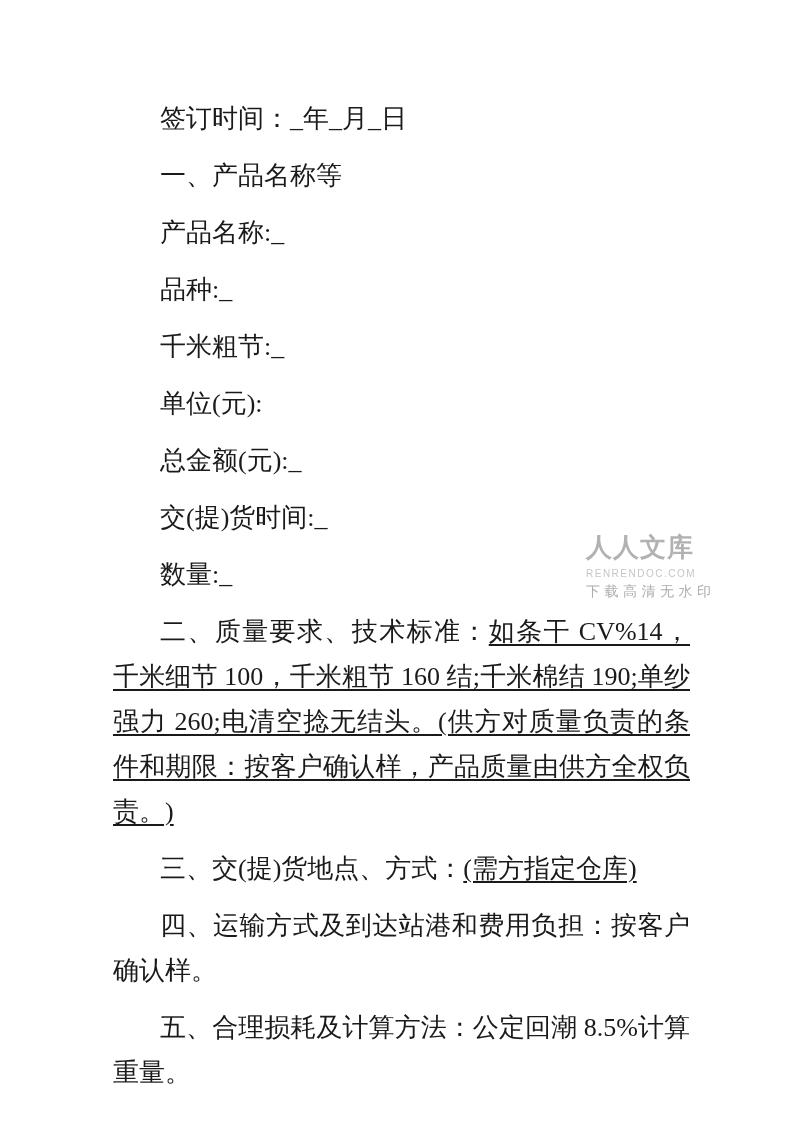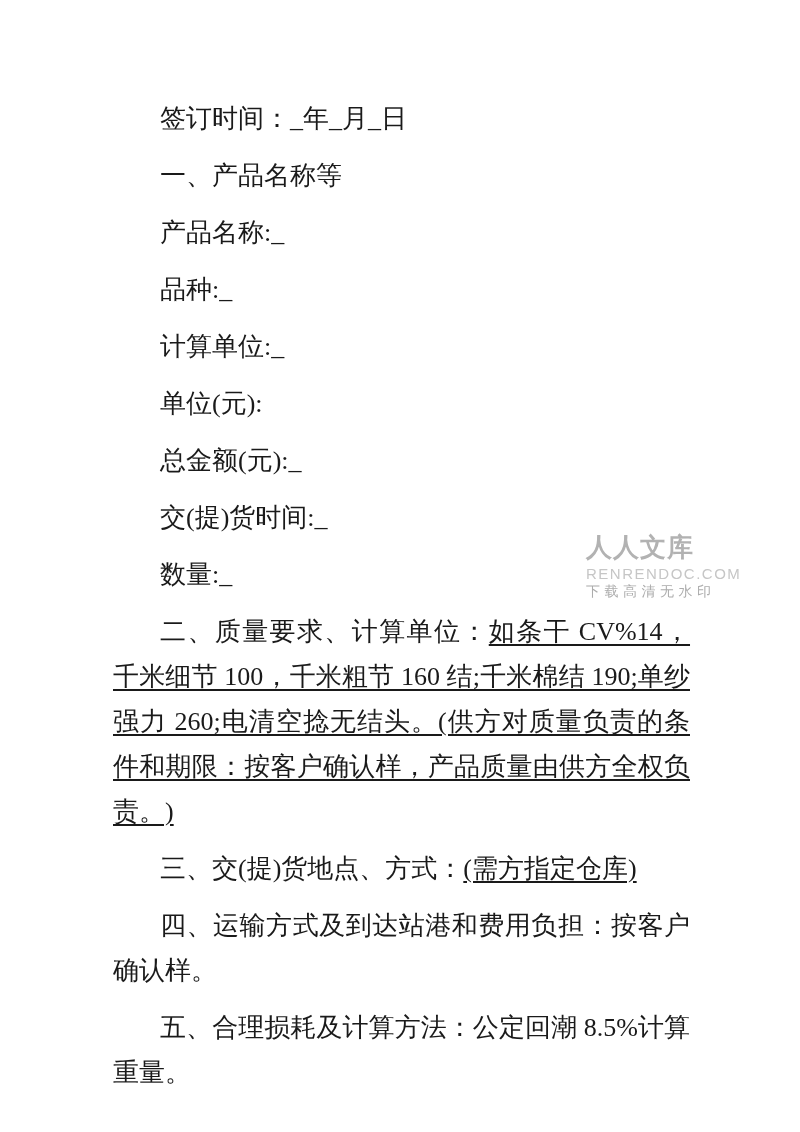--- a/index.html
+++ b/index.html
@@ -46,21 +46,21 @@
     font-family: "Liberation Serif", "DejaVu Serif", serif;
     font-weight: bold;
     font-size: 26px;
     line-height: 34px;
     letter-spacing: 1px;
     color: var(--watermark_title, #b2b2b2);
     white-space: nowrap;
   }
   .wm-site {
     font-family: "Liberation Sans", "DejaVu Sans", sans-serif;
-    font-size: 15px;
+    font-size: 10px;
     line-height: 17px;
     letter-spacing: 1.5px;
     color: var(--watermark_site, #c6c6c6);
     white-space: nowrap;
   }
   .wm-tagline {
     font-family: "Liberation Sans", "DejaVu Sans", sans-serif;
     font-size: 14px;
     line-height: 19px;
     letter-spacing: 4.5px;
@@ -75,31 +75,31 @@
 
   <div class="content">
     <p><span>签订时间：_年_月_日</span><span class="ul"></span></p>
 
     <p><span>一、产品名称等</span><span class="ul"></span></p>
 
     <p><span>产品名称:_</span><span class="ul"></span></p>
 
     <p><span>品种:_</span><span class="ul"></span></p>
 
-    <p><span>计算单位:_</span><span class="ul"></span></p>
+    <p><span>千米粗节:_</span><span class="ul"></span></p>
 
     <p><span>单位(元):</span><span class="ul"></span></p>
 
     <p><span>总金额(元):_</span><span class="ul"></span></p>
 
     <p><span>交(提)货时间:_</span><span class="ul"></span></p>
 
     <p><span>数量:_</span><span class="ul"></span></p>
 
-    <p><span>二、质量要求、计算单位：</span><span class="ul">如条干 CV%14，千米细节 100，千米粗节 160 结;千米棉结 190;单纱强力 260;电清空捻无结头。(供方对质量负责的条件和期限：按客户确认样，产品质量由供方全权负责。)</span></p>
+    <p><span>二、质量要求、技术标准：</span><span class="ul">如条干 CV%14，千米细节 100，千米粗节 160 结;千米棉结 190;单纱强力 260;电清空捻无结头。(供方对质量负责的条件和期限：按客户确认样，产品质量由供方全权负责。)</span></p>
 
     <p><span>三、交(提)货地点、方式：</span><span class="ul">(需方指定仓库)</span></p>
 
     <p><span>四、运输方式及到达站港和费用负担：按客户确认样。</span><span class="ul"></span></p>
 
     <p><span>五、合理损耗及计算方法：公定回潮 8.5%计算重量。</span><span class="ul"></span></p>
   </div>
 
   <div class="watermark">
     <div class="wm-title">人人文库</div>

